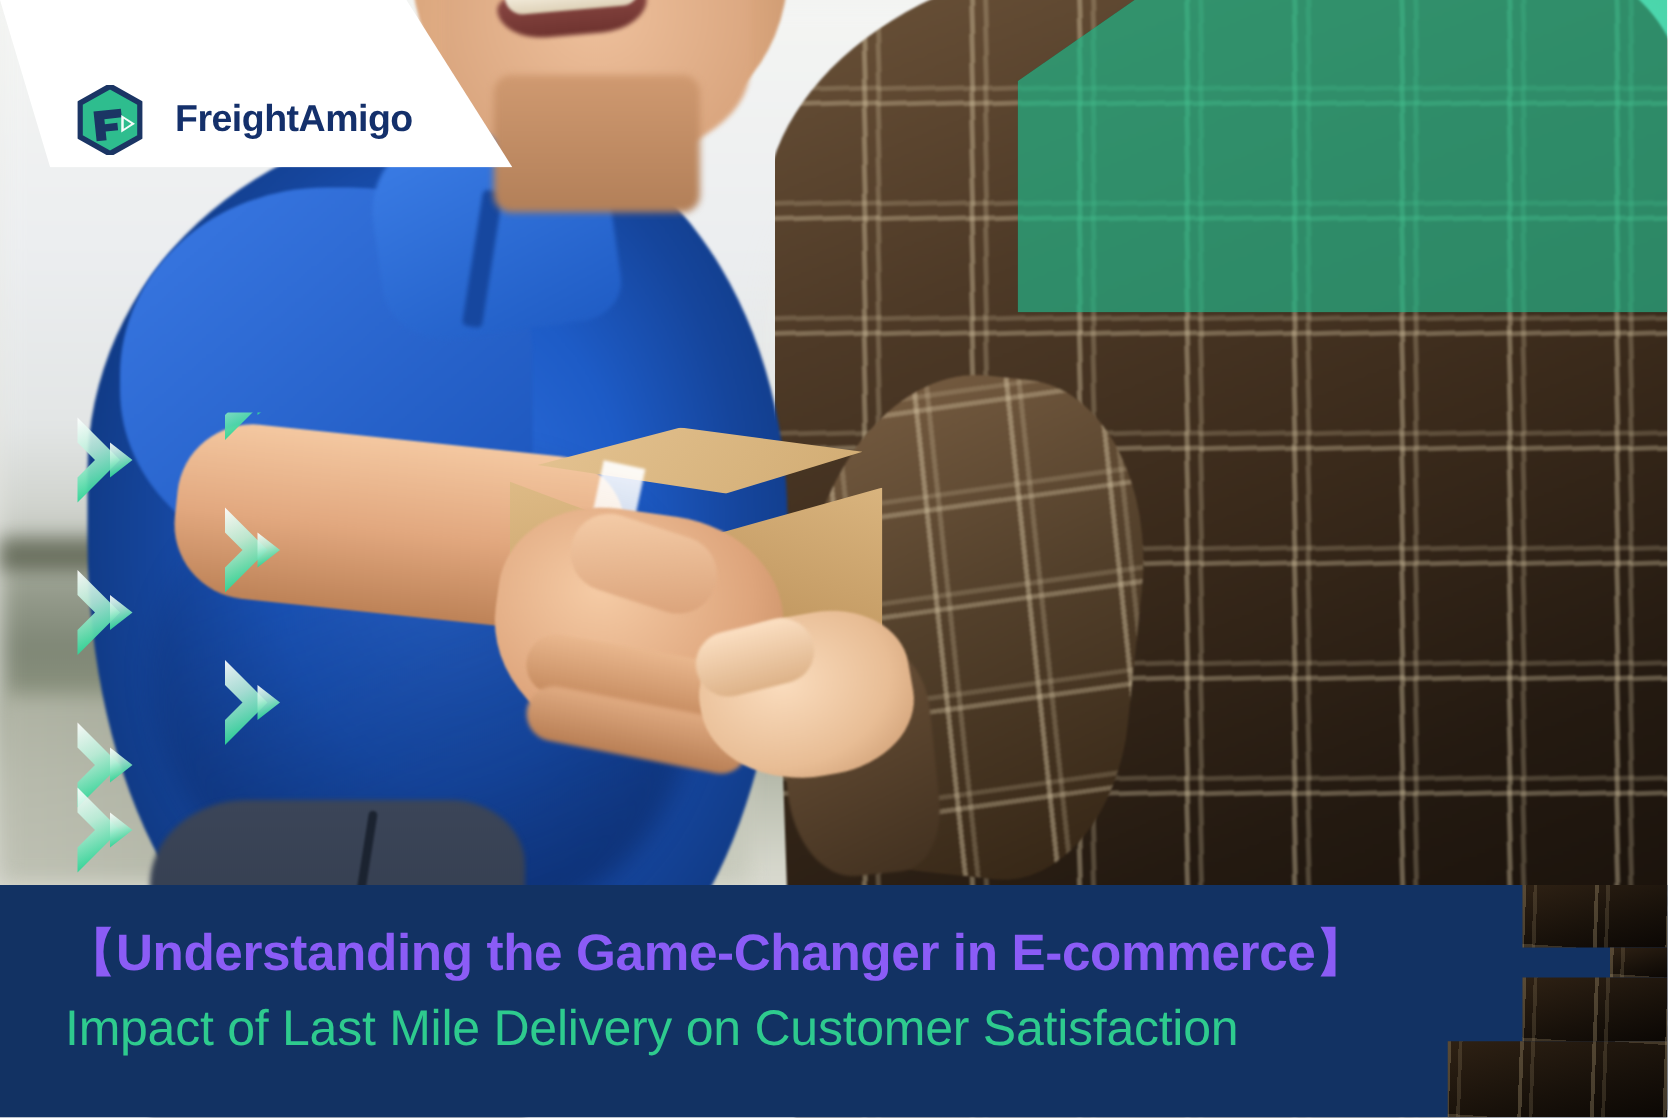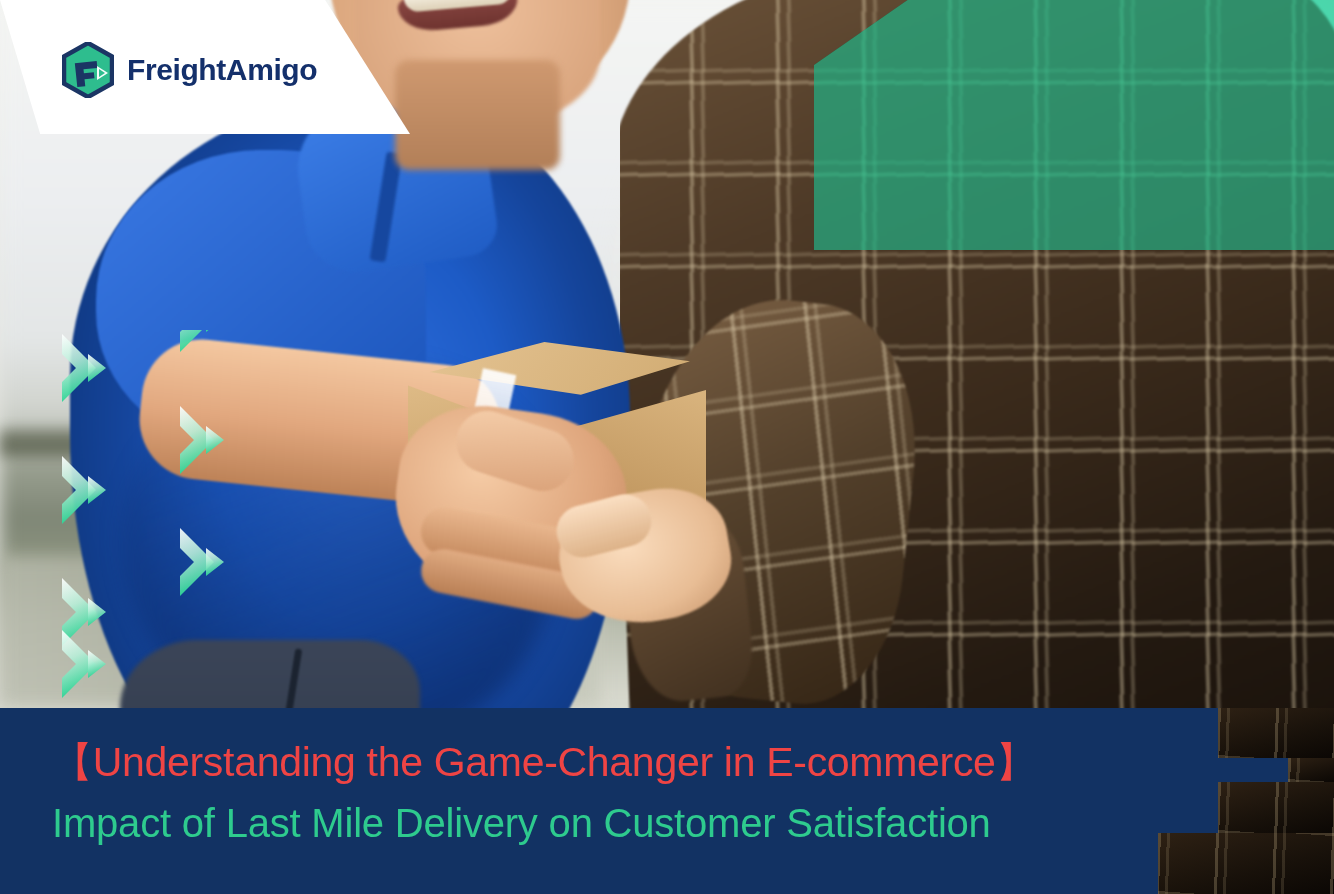--- a/index.html
+++ b/index.html
@@ -141,41 +141,41 @@
                  background:#2ecfa0; opacity:.78; mix-blend-mode:multiply;
                  clip-path:polygon(18% 0, 100% 0, 100% 100%, 0 100%, 0 26%); }
   .green-wedge2{ position:absolute; right:0; top:0; width:520px; height:250px;
                  background:#3fd8aa; opacity:.55;
                  clip-path:polygon(18% 0, 100% 0, 100% 100%, 0 100%, 0 26%); }
 
   
   .logo-panel { position:absolute; left:0; top:0; width:410px; height:134px;
                 background:#ffffff;
                 clip-path:polygon(0 0, 79.3% 0, 100% 100%, 9.8% 100%); }
-  .logo-row  { position:absolute; left:62px; top:42px; display:flex; align-items:center; gap:13px; }
+  .logo-row  { position:absolute; left:62px; top:68px; display:flex; align-items:center; gap:26px; }
   .logo-mark { width:52px; height:56px; flex:none; }
   .logo-text { font-size:30px; font-weight:700; letter-spacing:-.4px; color:#14306b;
                line-height:1; white-space:nowrap; }
 
   
   .banner { position:absolute; left:0; top:708px; width:1334px; height:186px;
             background:#123263; }
   .f-dark { position:absolute; left:1158px; top:708px; width:176px; height:186px; overflow:hidden; }
   .f-dark .seg { position:absolute;
             background:
               repeating-linear-gradient(92deg, rgba(190,170,130,.30) 0 3px, rgba(0,0,0,0) 3px 9px, rgba(190,170,130,.18) 9px 12px, rgba(0,0,0,0) 12px 58px),
               repeating-linear-gradient(4deg,  rgba(200,178,136,.22) 0 3px, rgba(0,0,0,0) 3px 10px, rgba(0,0,0,0) 10px 70px),
               linear-gradient(165deg,#2e2114,#18110a 60%,#0b0704); }
   .seg-a { left:60px;  top:0;    width:116px; height:50px; }
   .seg-b { left:130px; top:50px; width:46px;  height:24px; }
   .seg-c { left:60px;  top:74px; width:116px; height:51px; }
   .seg-d { left:0;     top:125px;width:176px; height:61px; }
 
   .banner-title { position:absolute; left:52px; top:738px; width:1120px;
-                  font-size:41px; font-weight:400; color:#ef4444; letter-spacing:-.3px;
+                  font-size:41px; font-weight:700; color:#8b5cf6; letter-spacing:-.3px;
                   line-height:1.18; white-space:nowrap; }
   .banner-sub   { position:absolute; left:52px; top:800px; width:1120px;
                   font-size:40px; font-weight:400; color:#2ecb8e; letter-spacing:-.2px;
                   line-height:1.18; white-space:nowrap; }
 </style>
 </head>
 <body>
 
 <div id="stage">
 

